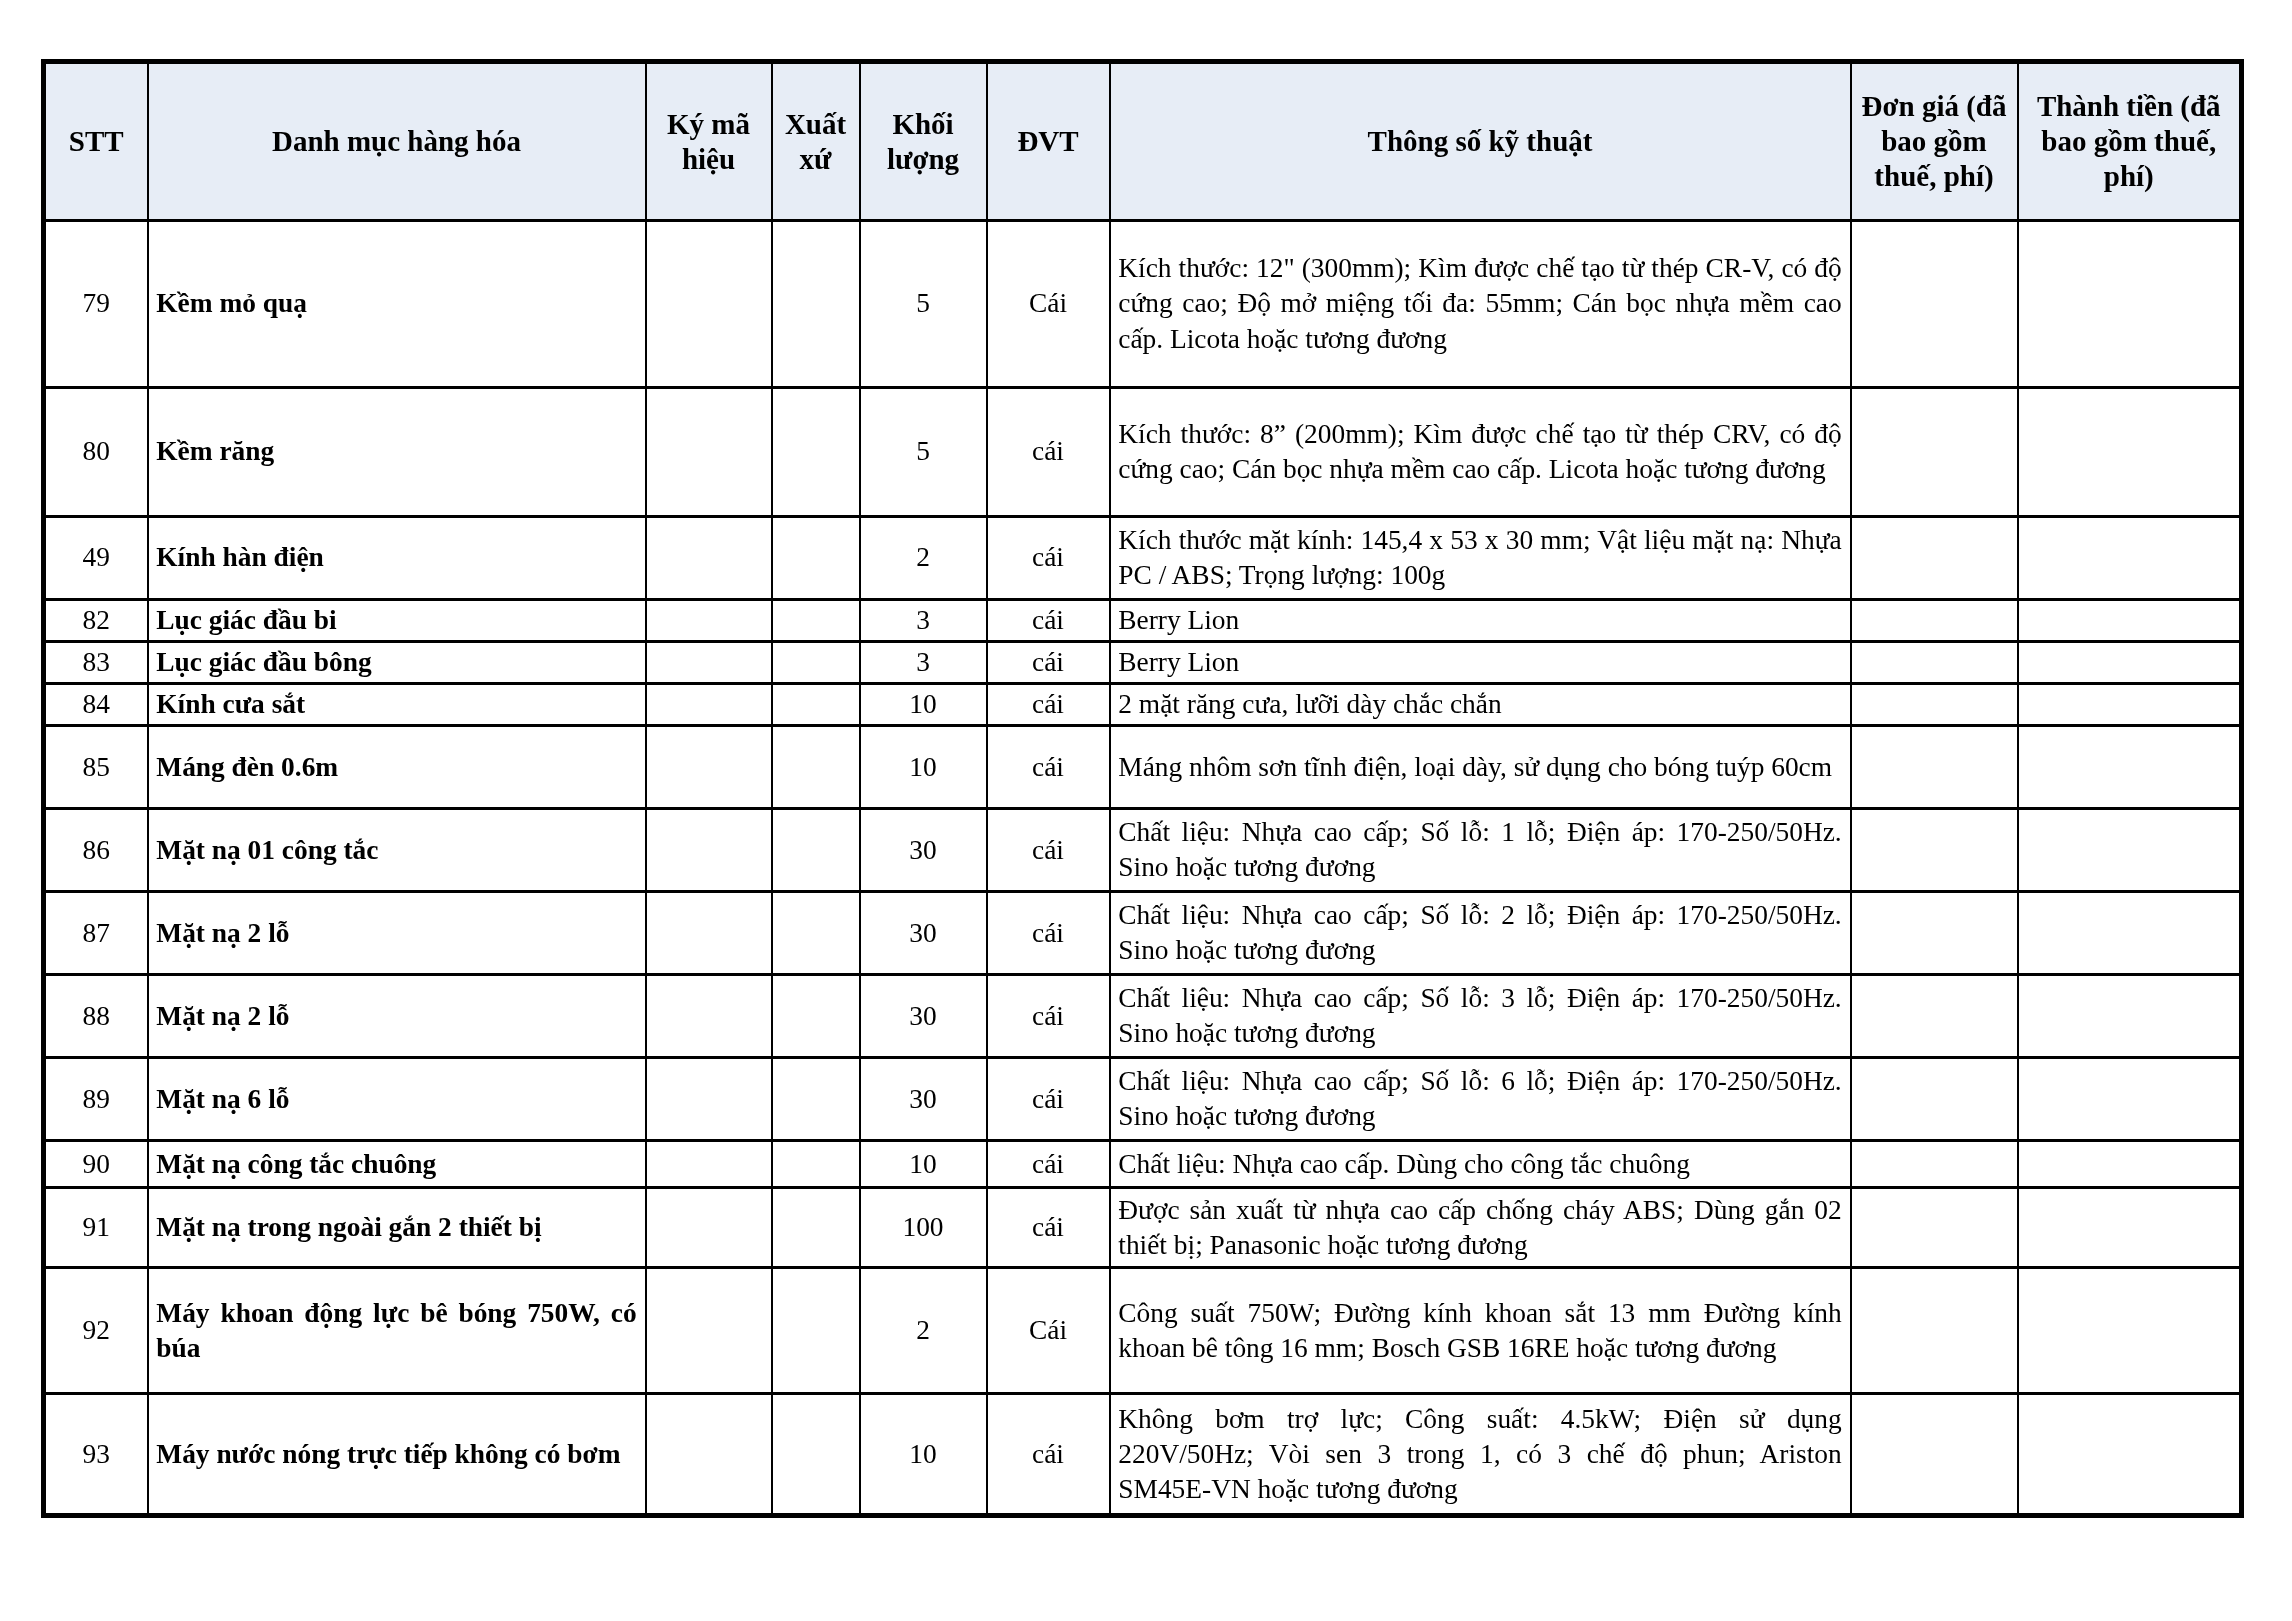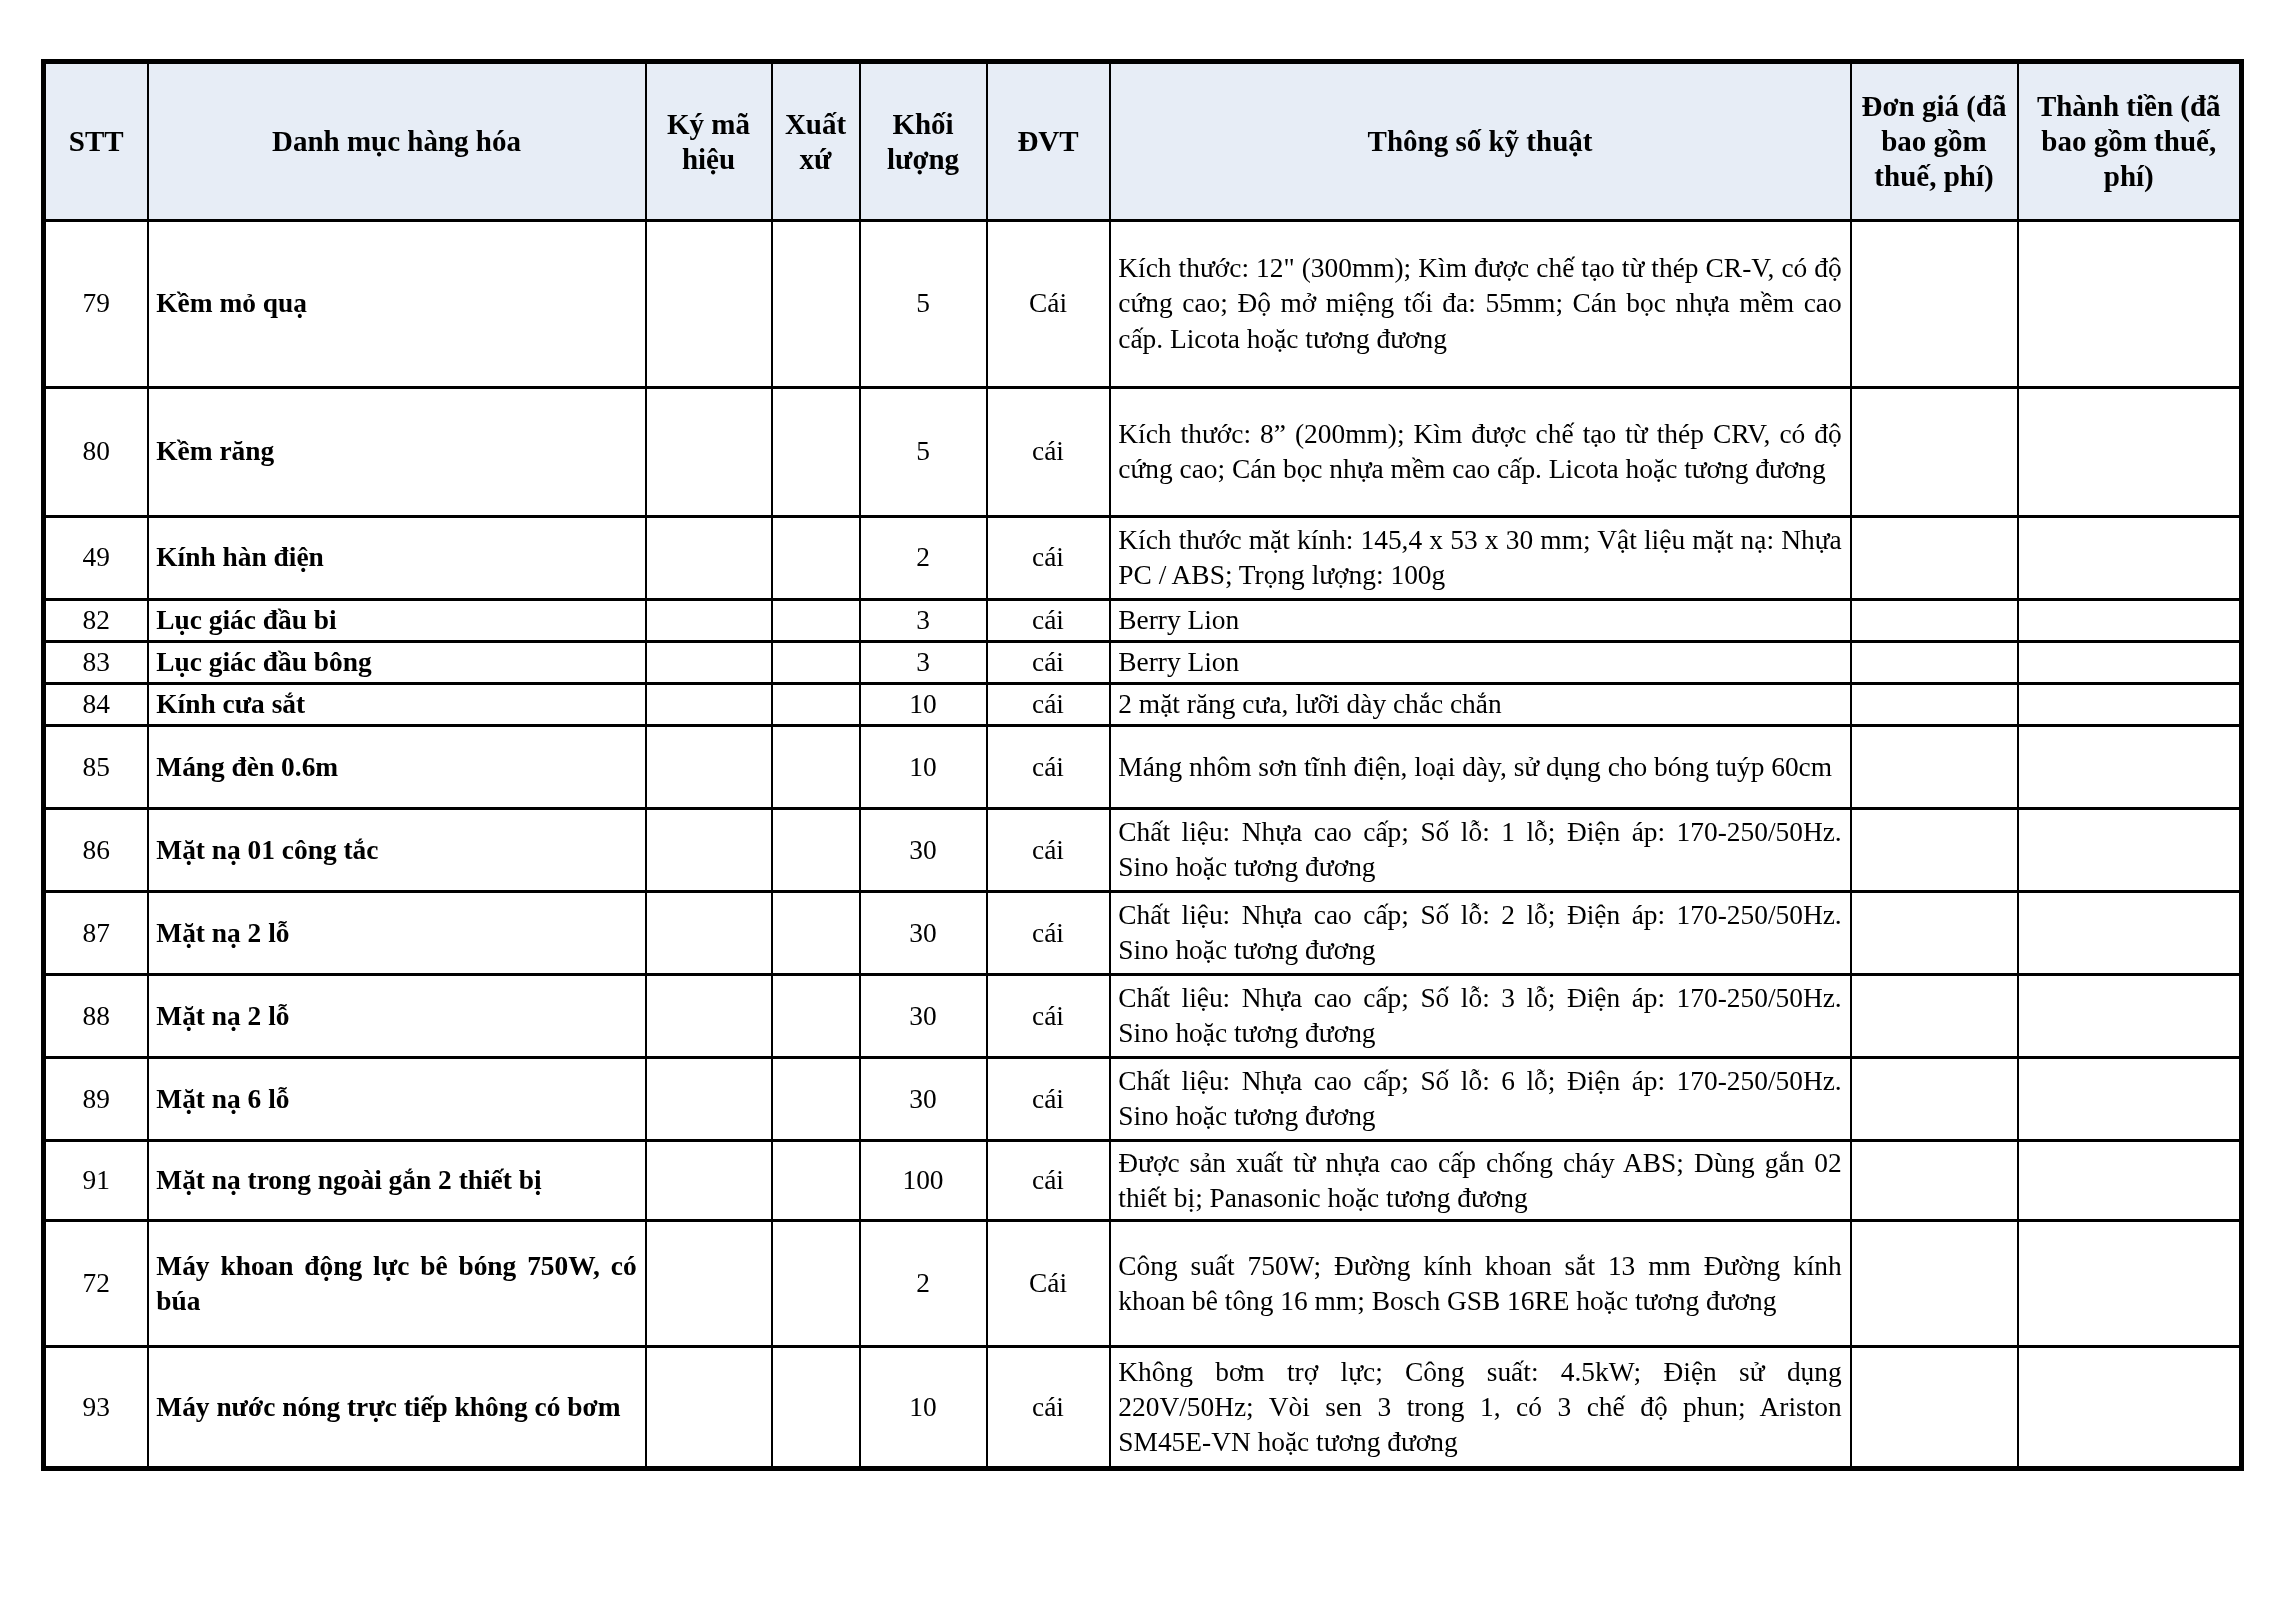--- a/index.html
+++ b/index.html
@@ -192,33 +192,44 @@
           <td class="c">89</td>
           <td class="name">Mặt nạ 6 lỗ</td>
           <td class="c"></td>
           <td class="c"></td>
           <td class="c">30</td>
           <td class="c">cái</td>
           <td class="specs">Chất liệu: Nhựa cao cấp; Số lỗ: 6 lỗ; Điện áp: 170-250/50Hz. Sino hoặc tương đương</td>
           <td class="c"></td>
           <td class="c"></td>
         </tr>
+        <tr style="height: 47px;">
+          <td class="c">90</td>
+          <td class="name">Mặt nạ công tắc chuông</td>
+          <td class="c"></td>
+          <td class="c"></td>
+          <td class="c">10</td>
+          <td class="c">cái</td>
+          <td class="specs">Chất liệu: Nhựa cao cấp. Dùng cho công tắc chuông</td>
+          <td class="c"></td>
+          <td class="c"></td>
+        </tr>
         <tr style="height: 80px;">
           <td class="c">91</td>
           <td class="name">Mặt nạ trong ngoài gắn 2 thiết bị</td>
           <td class="c"></td>
           <td class="c"></td>
           <td class="c">100</td>
           <td class="c">cái</td>
           <td class="specs">Được sản xuất từ nhựa cao cấp chống cháy ABS; Dùng gắn 02 thiết bị; Panasonic hoặc tương đương</td>
           <td class="c"></td>
           <td class="c"></td>
         </tr>
         <tr style="height: 126px;">
-          <td class="c">72</td>
+          <td class="c">92</td>
           <td class="name">Máy khoan động lực bê bóng 750W, có búa</td>
           <td class="c"></td>
           <td class="c"></td>
           <td class="c">2</td>
           <td class="c">Cái</td>
           <td class="specs">Công suất 750W; Đường kính khoan sắt 13 mm Đường kính khoan bê tông 16 mm; Bosch GSB 16RE hoặc tương đương</td>
           <td class="c"></td>
           <td class="c"></td>
         </tr>
         <tr style="height: 122px;">

